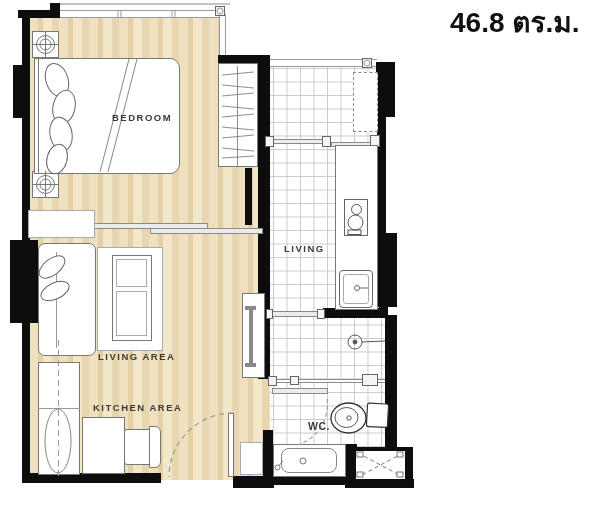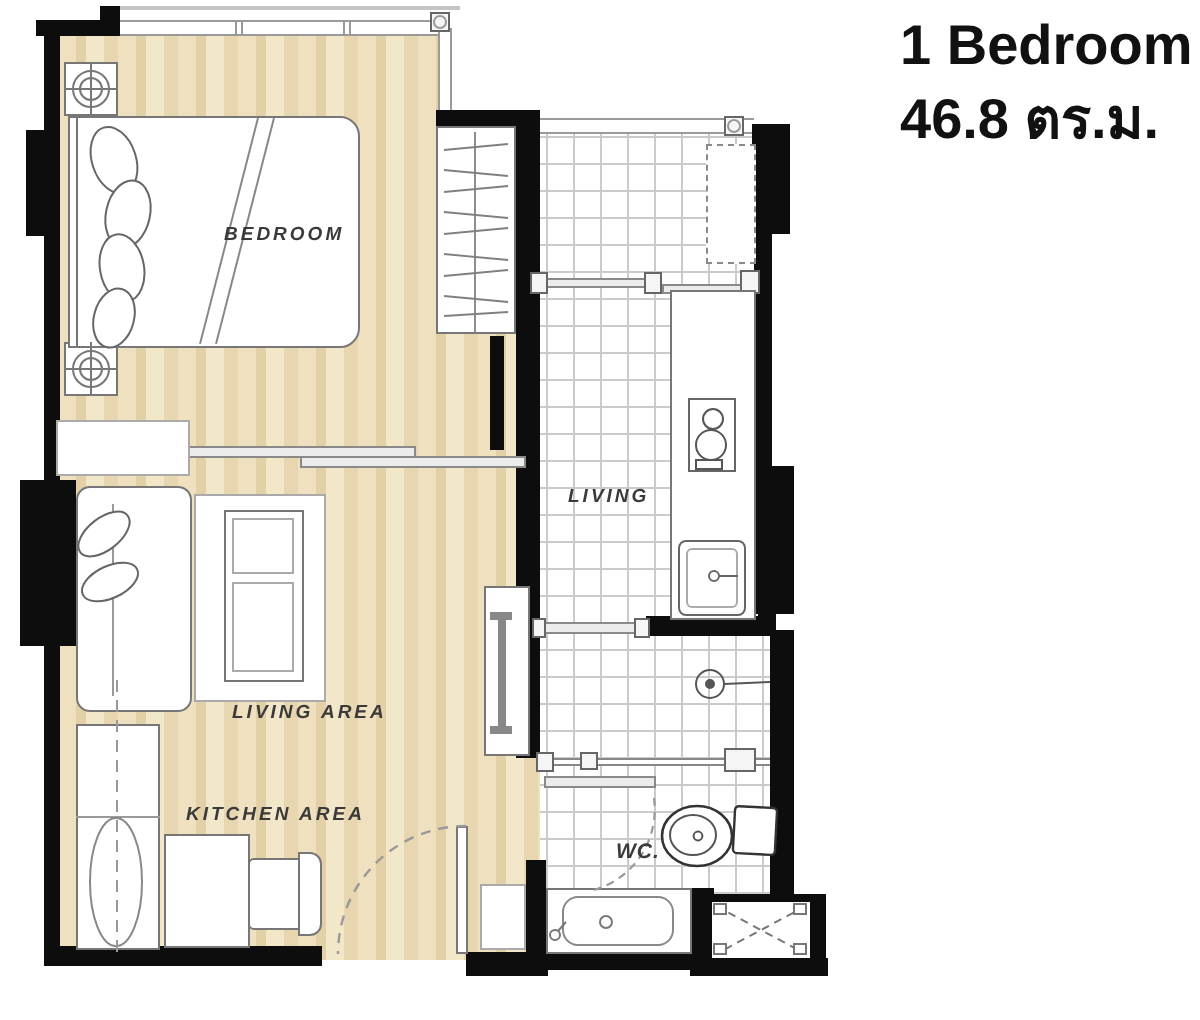--- a/index.html
+++ b/index.html
@@ -21,21 +21,21 @@
   .bar{background:#ececec;border:1px solid #8a8a8a;box-sizing:border-box;}
   .hw{background:#f5f5f5;border:1px solid #666;box-sizing:border-box;}
   .glass{background:#fff;border-top:1px solid #888;border-bottom:1px solid #888;box-sizing:border-box;}
   
   .furn{background:#ffffff;border:1px solid #777;box-sizing:border-box;}
   .furn-lt{background:#ffffff;border:1px solid #aaa;box-sizing:border-box;}
   .dashed{background:#ffffff;border:1.5px dashed #8a8a8a;box-sizing:border-box;}
   .tvbit{background:#888;}
   
   .room-label{position:absolute;color:#3a3a3a;font-size:9.5px;font-weight:700;
-              letter-spacing:1.5px;white-space:nowrap;font-style:italic;}
+              letter-spacing:1.5px;white-space:nowrap;}
   .title-block{position:absolute;left:450px;top:4px;color:#111;font-size:28px;
                font-weight:700;line-height:37px;white-space:nowrap;}
   svg{position:absolute;left:0;top:0;}
 </style>
 </head>
 <body>
 
 <div class="canvas">
 
   <div class="abs wood" style="left:29px;top:18px;width:231px;height:209px;"></div>
@@ -222,22 +222,21 @@
         <line x1="121" y1="10" x2="121" y2="18"></line>
       <line x1="172" y1="10" x2="172" y2="18"></line>
         <line x1="175" y1="10" x2="175" y2="18"></line>
       <circle cx="220" cy="11" r="3"></circle>
         <circle cx="367" cy="63" r="3"></circle>
     </g>
   </svg>
 
   <div class="room-label" style="left:112px;top:112px;">BEDROOM</div>
   <div class="room-label" style="left:284px;top:243px;">LIVING</div>
-  <div class="room-label" style="left:116px;top:351px;">LIVING  AREA</div>
+  <div class="room-label" style="left:98px;top:351px;">LIVING  AREA</div>
   <div class="room-label" style="left:93px;top:402px;">KITCHEN  AREA</div>
   <div class="room-label" style="left:308px;top:420px;font-size:10.5px;letter-spacing:0.5px;">WC.</div>
 
   <div class="title-block">
-    <div>1 Bedroom</div>
     <div>46.8 ตร.ม.</div>
   </div>
 
 </div>
 
 </body></html>

